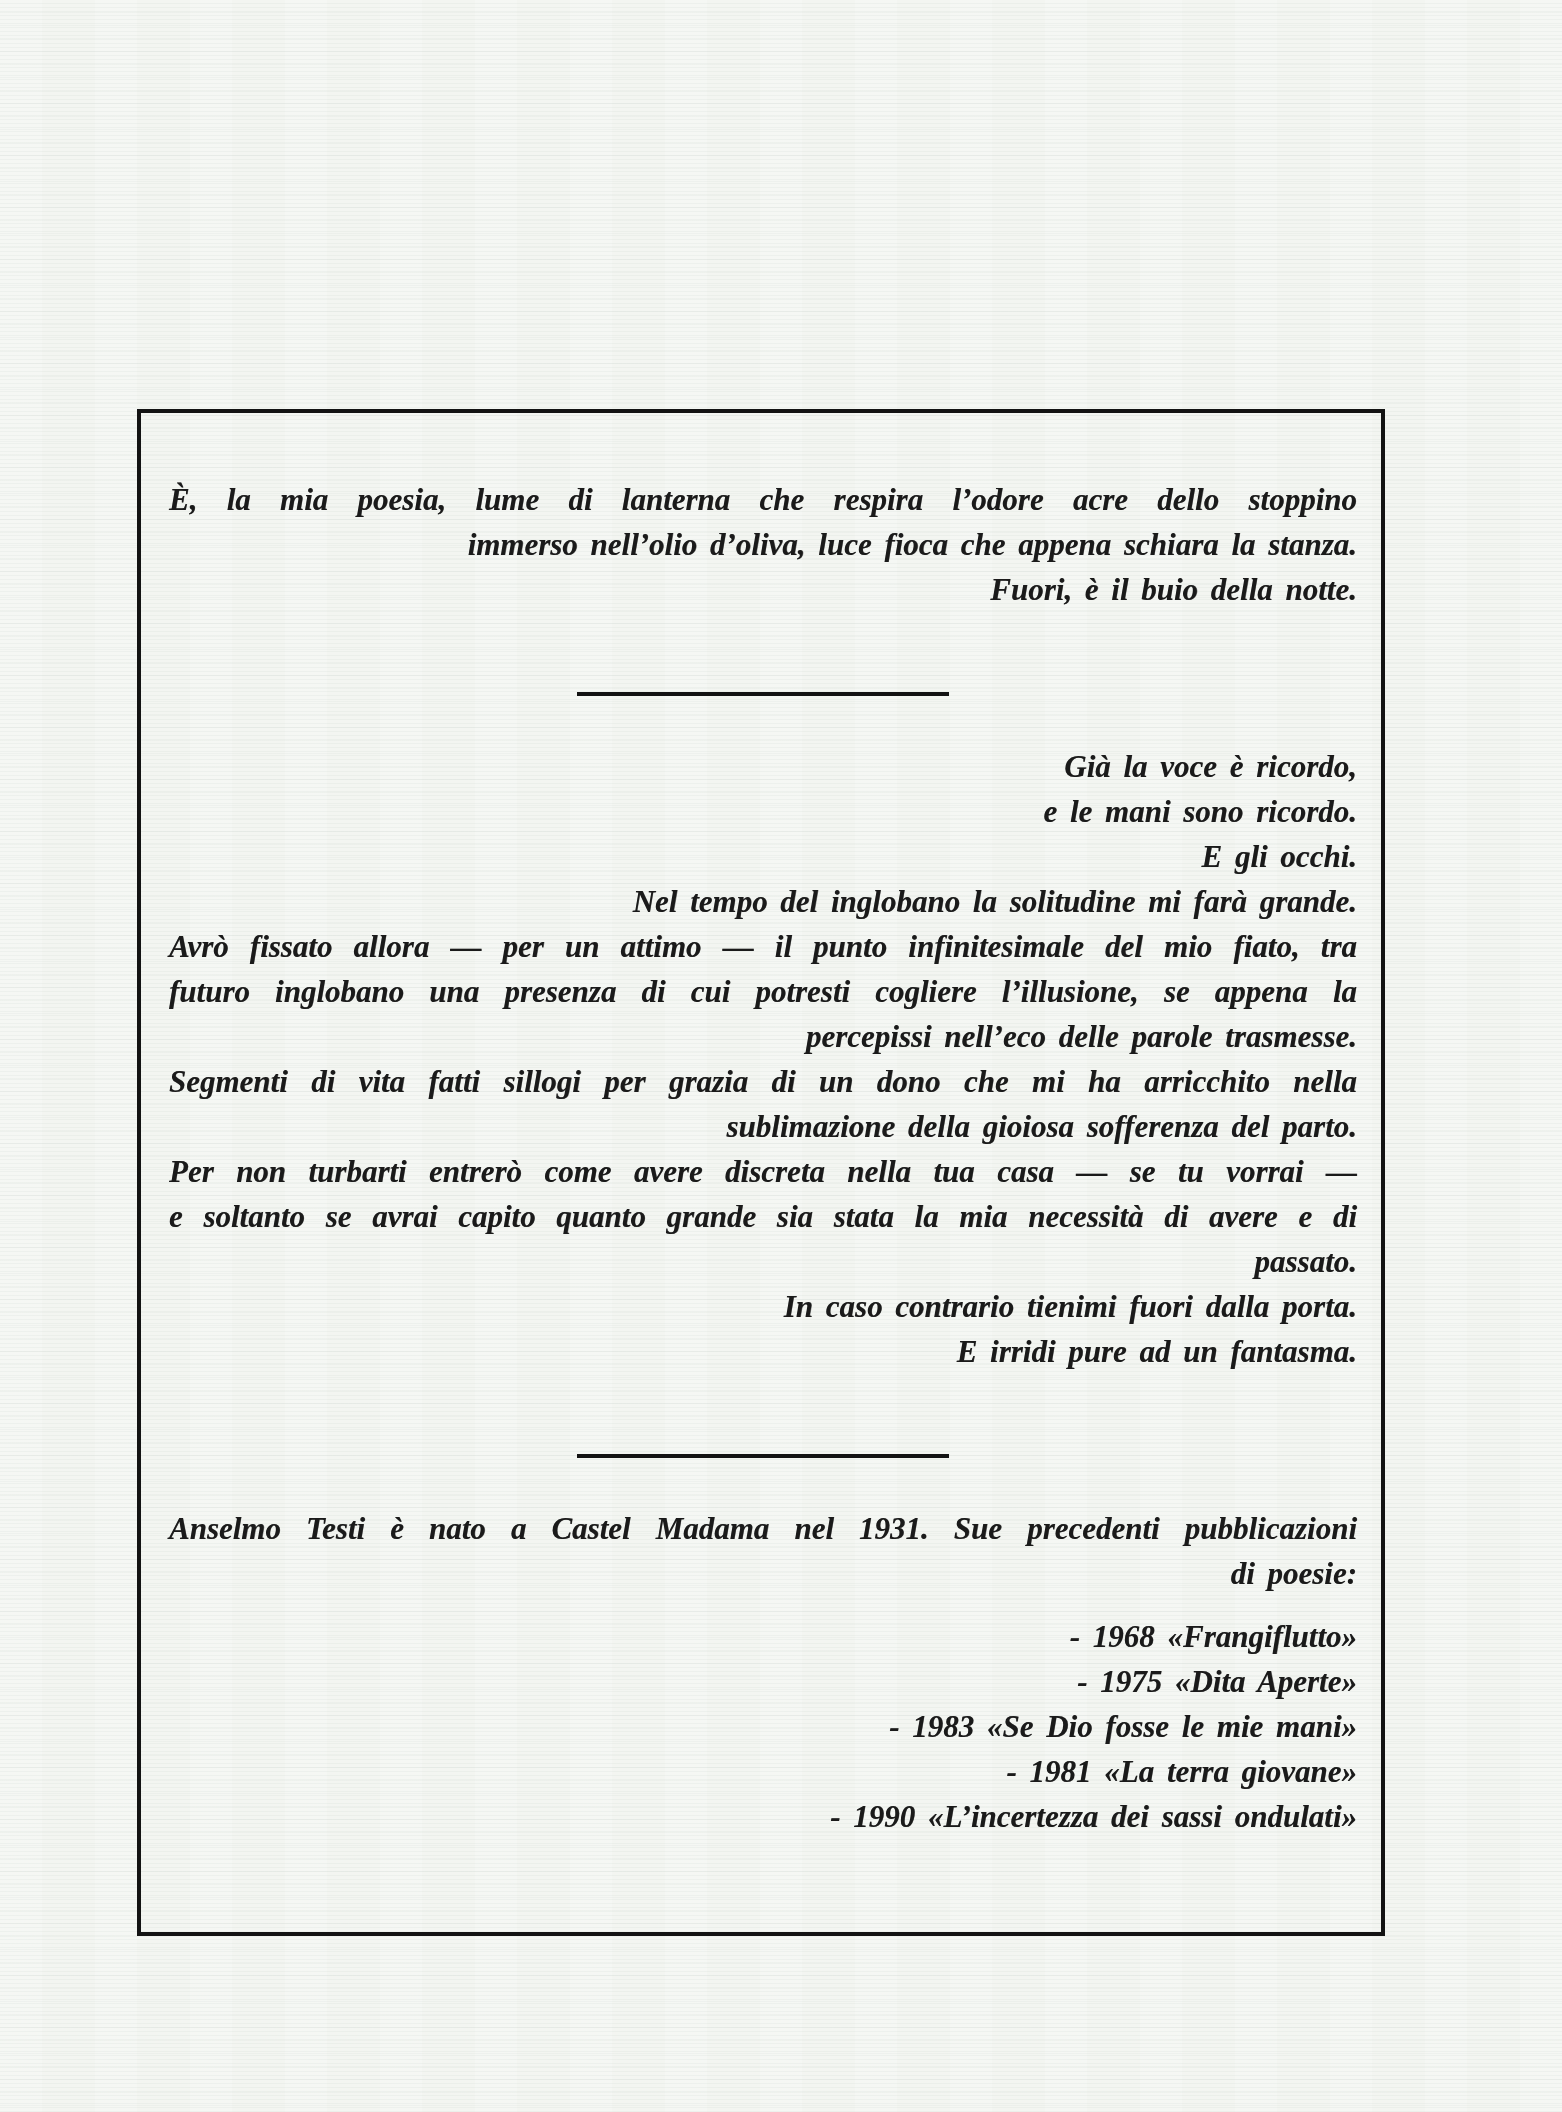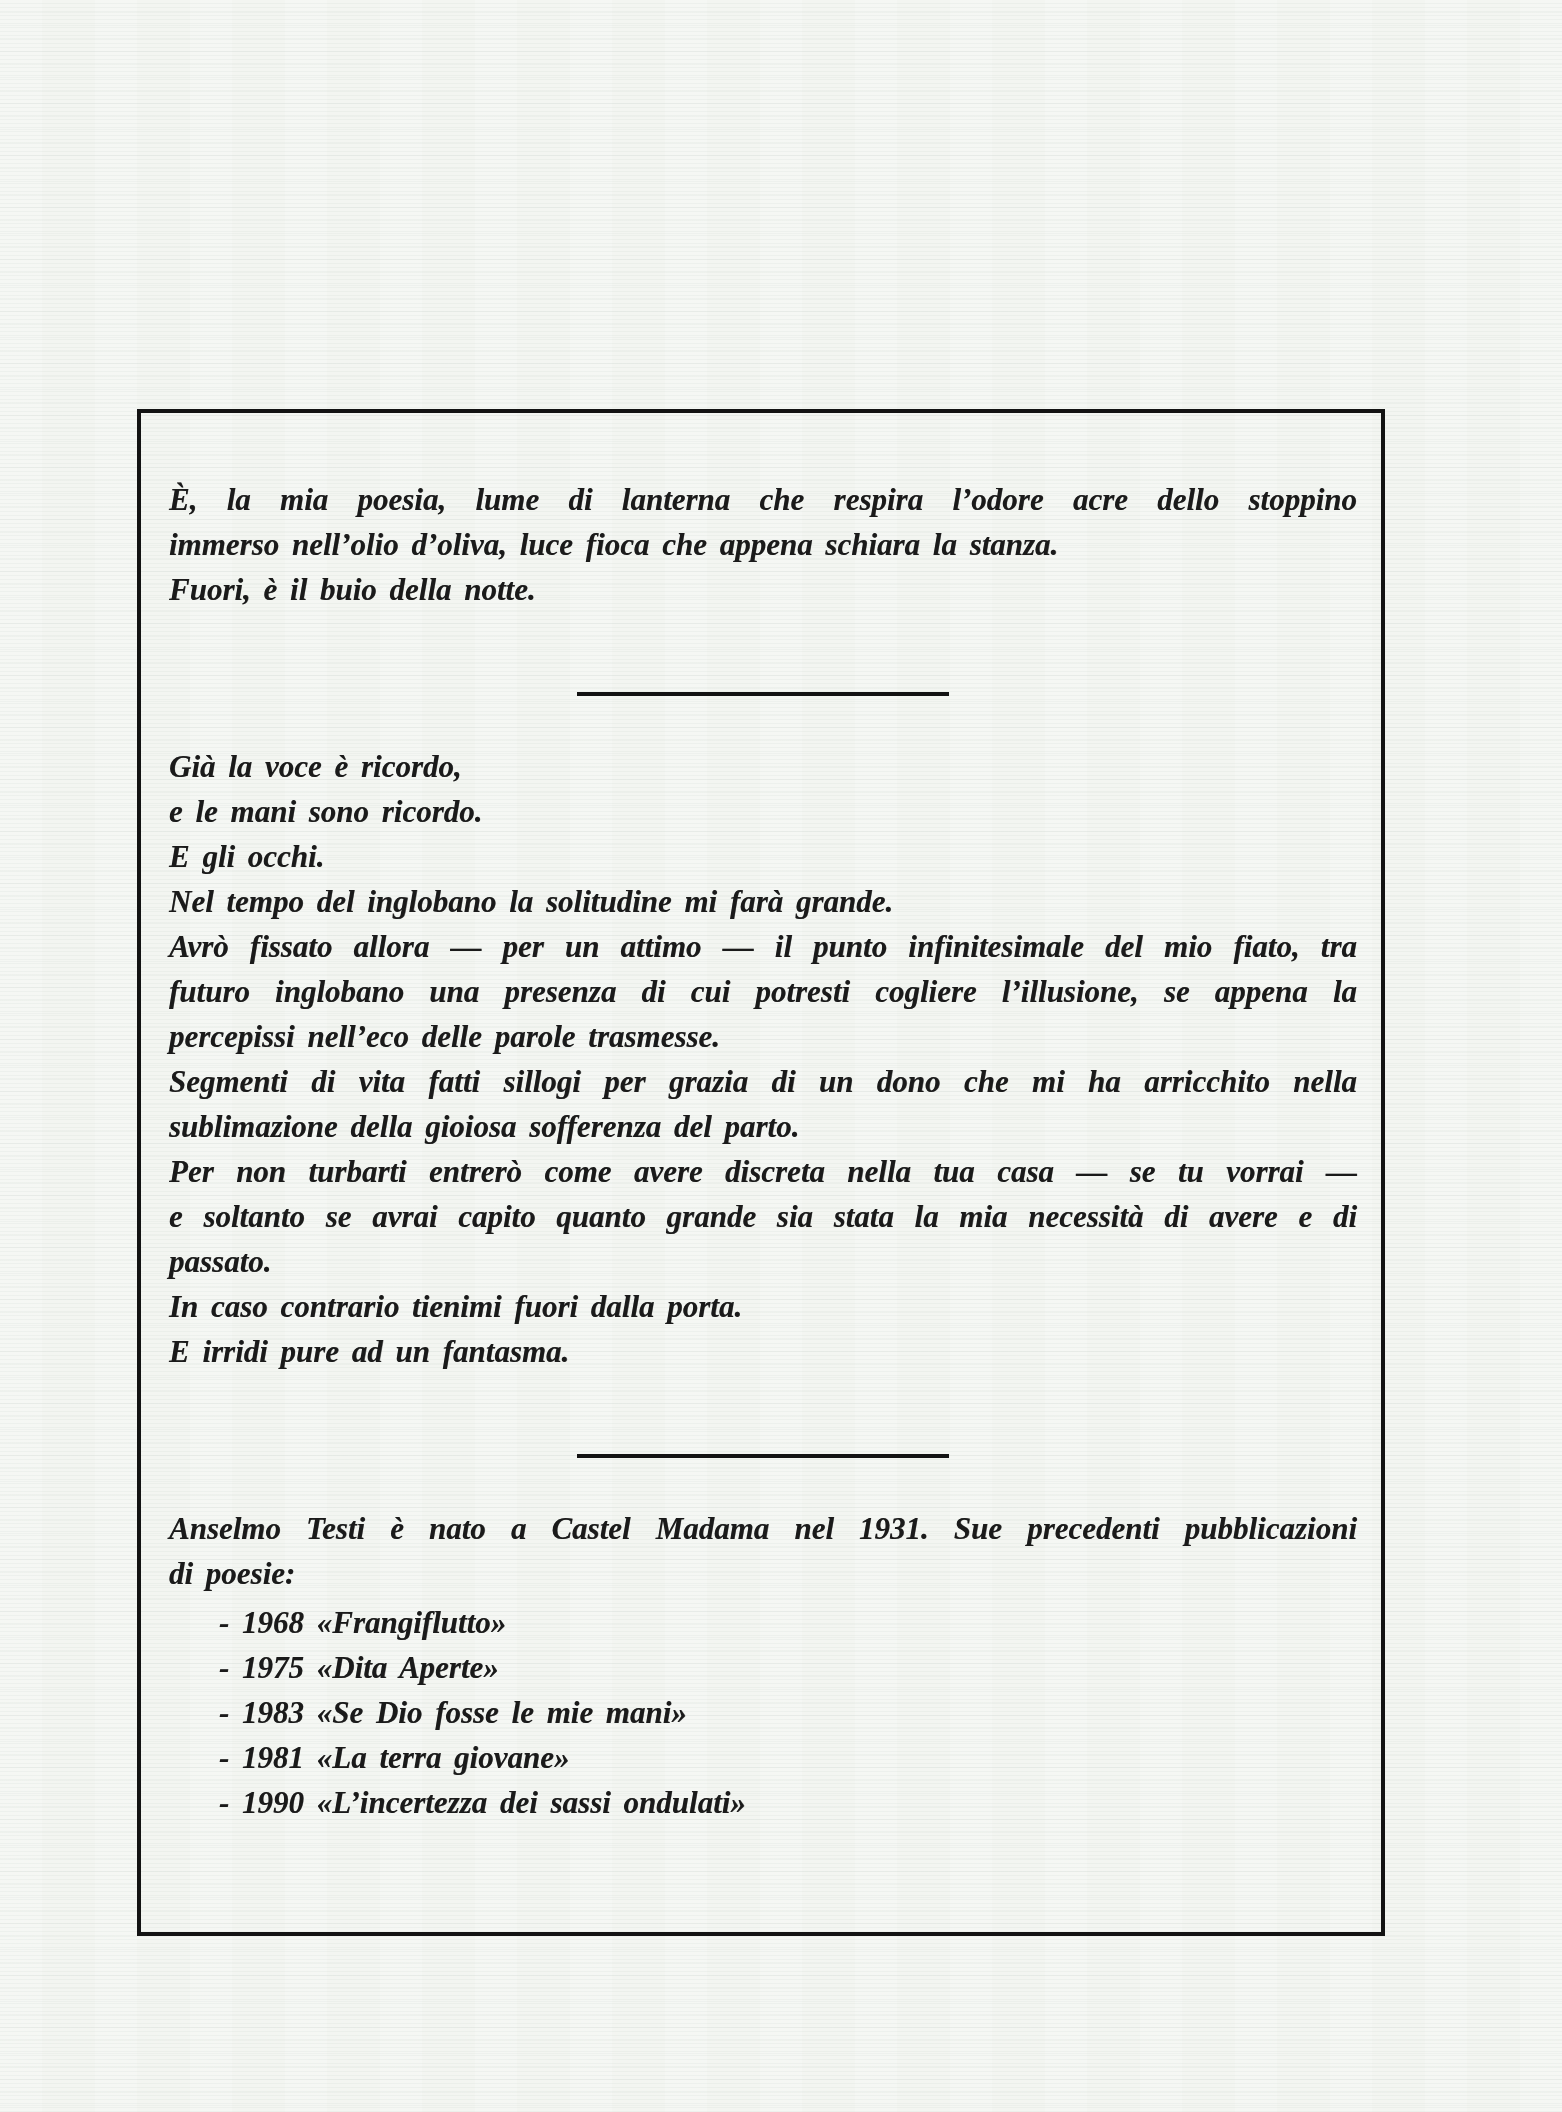--- a/index.html
+++ b/index.html
@@ -44,33 +44,33 @@
   .paragraph { margin: 0; }
   .line {
     font-family: "Liberation Serif", "DejaVu Serif", serif;
     font-style: italic;
     font-weight: bold;
     font-size: 31px;
     line-height: 45px;
     color: var(--ink, #1a1a1a);
     word-spacing: 0.16em;
     text-shadow: 0.3px 0.3px 0.4px rgba(25,25,25,0.5);
-    text-align: left;
+    text-align: right;
   }
   .line.justify {
     text-align: justify;
     text-align-last: justify;
   }
   .separator {
     width: 372px;
     height: 4px;
     background: var(--ink-border, #131313);
     margin: 80px auto 48px auto;
   }
-  .pub-list { margin-top: 4px; }
+  .pub-list { margin-top: 18px; }
   .list-item { margin-left: 50px; }
 </style>
 </head>
 <body>
 
 <div class="sheet">
   <div class="frame">
       <div class="paragraph">
         <div class="line justify">È, la mia poesia, lume di lanterna che respira l’odore acre dello stoppino</div>
         <div class="line">immerso nell’olio d’oliva, luce fioca che appena schiara la stanza.</div>

